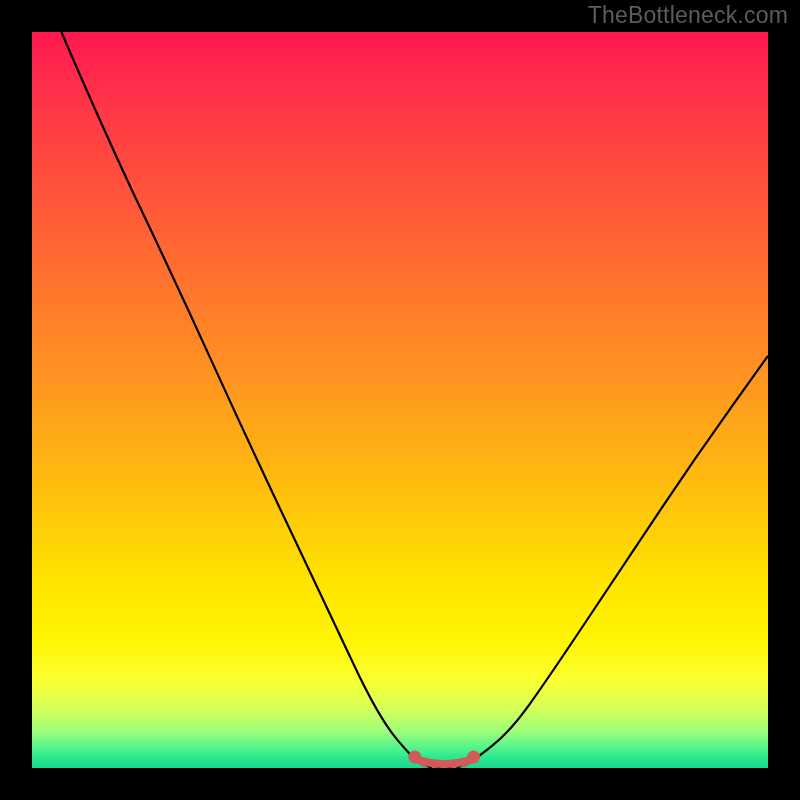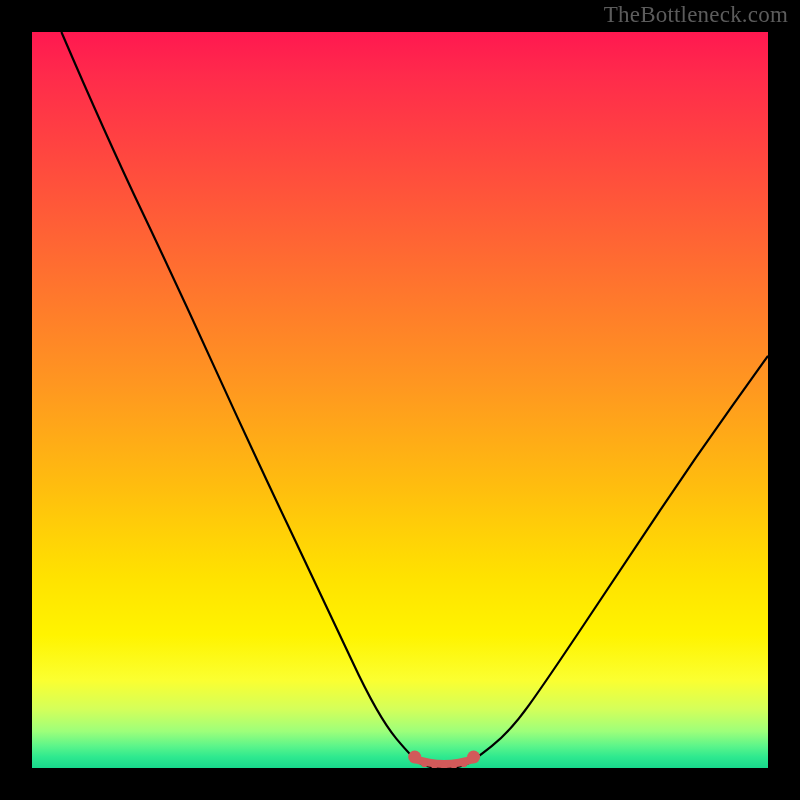--- a/index.html
+++ b/index.html
@@ -8,21 +8,20 @@
     width: 800px;
     height: 800px;
     background: #000;
     overflow: hidden;
     font-family: Arial, Helvetica, sans-serif;
   }
   .stage {
     position: relative;
     width: 800px;
     height: 800px;
-    font-family: Liberation Serif, serif;
   }
   .watermark {
     position: absolute;
     top: 2px;
     right: 12px;
     color: #5c5c5c;
     font-size: 23px;
     font-weight: 400;
     letter-spacing: 0.2px;
     z-index: 20;

